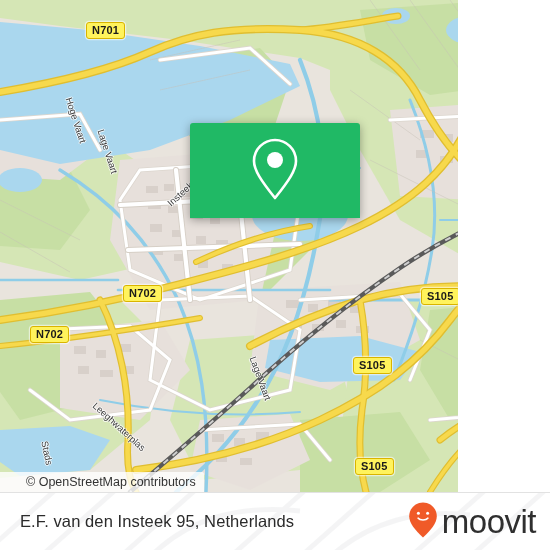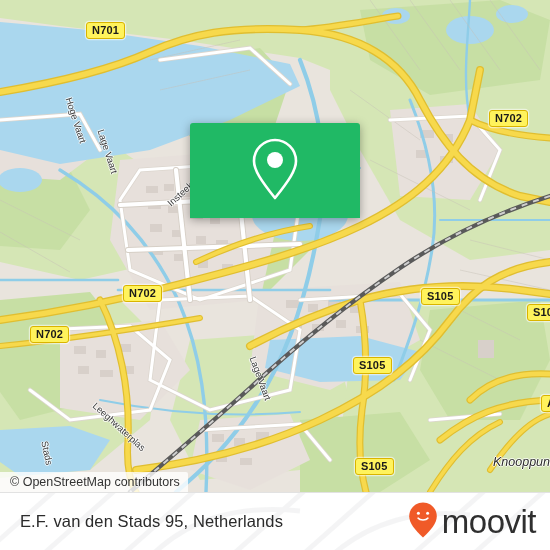--- a/index.html
+++ b/index.html
@@ -7,21 +7,21 @@
     width: 550px; height: 550px;
     font-family: "Liberation Sans", sans-serif;
     overflow: hidden;
     background: #fff;
   }
   #app { position: relative; width: 550px; height: 550px; overflow: hidden; }
 
   
   #map {
     position: absolute; left: 0; top: 0;
-    width: 550px; height: 492px;
+    width: 458px; height: 492px;
     background: #E8E3DC;
     overflow: hidden;
   }
   .layer { position: absolute; left: 0; top: 0; width: 550px; height: 492px; }
   .layer svg { display: block; }
 
   
   .shield {
     position: absolute;
     background: #FFF35C;
@@ -80,21 +80,21 @@
     border-left: 10px solid transparent;
     border-right: 10px solid transparent;
     border-top: 10px solid #FAFAFA;
   }
 
   
   #attribution {
     position: absolute;
     left: 0; bottom: 0;
     background: rgba(255,255,255,.80);
-    padding: 3px 8px 3px 10px;
+    padding: 3px 8px 3px 26px;
     font-size: 12.5px;
     color: #333;
     z-index: 30;
     border-radius: 0 2px 0 0;
   }
 
   
   #footer {
     position: absolute;
     left: 0; top: 492px;
@@ -383,21 +383,21 @@
             <path d="M120 70 L210 -10"></path>
           <path d="M230 70 L320 -10"></path>
             <path d="M300 70 L390 -10"></path>
             <path d="M410 70 L500 -10"></path>
           <path d="M470 70 L560 -10"></path>
           <path d="M150 70 C190 30, 240 18, 300 24"></path>
           <path d="M330 70 C370 34, 420 22, 470 28"></path>
         </g>
       </svg>
     </div>
-    <div id="footer-address">E.F. van den Stads 95, Netherlands</div>
+    <div id="footer-address">E.F. van den Insteek 95, Netherlands</div>
     <div id="brand">
       <span>
         <svg width="30" height="38" viewBox="0 0 30 38" xmlns="http://www.w3.org/2000/svg">
           <path d="M15 1.5 C7.3 1.5 1.2 7.6 1.2 15.2 C1.2 22 7 29 15 36.5 C23 29 28.8 22 28.8 15.2 C28.8 7.6 22.7 1.5 15 1.5 Z" fill="#F05A28"></path>
           <circle cx="10.4" cy="12.2" r="1.5" fill="#FFFFFF"></circle>
           <circle cx="19.6" cy="12.2" r="1.5" fill="#FFFFFF"></circle>
           <path d="M10.2 17.2 C12 19.6 18 19.6 19.8 17.2" fill="none" stroke="#FFFFFF" stroke-width="1.7" stroke-linecap="round"></path>
         </svg>
       </span>
       <span id="brand-word">moovit</span>

